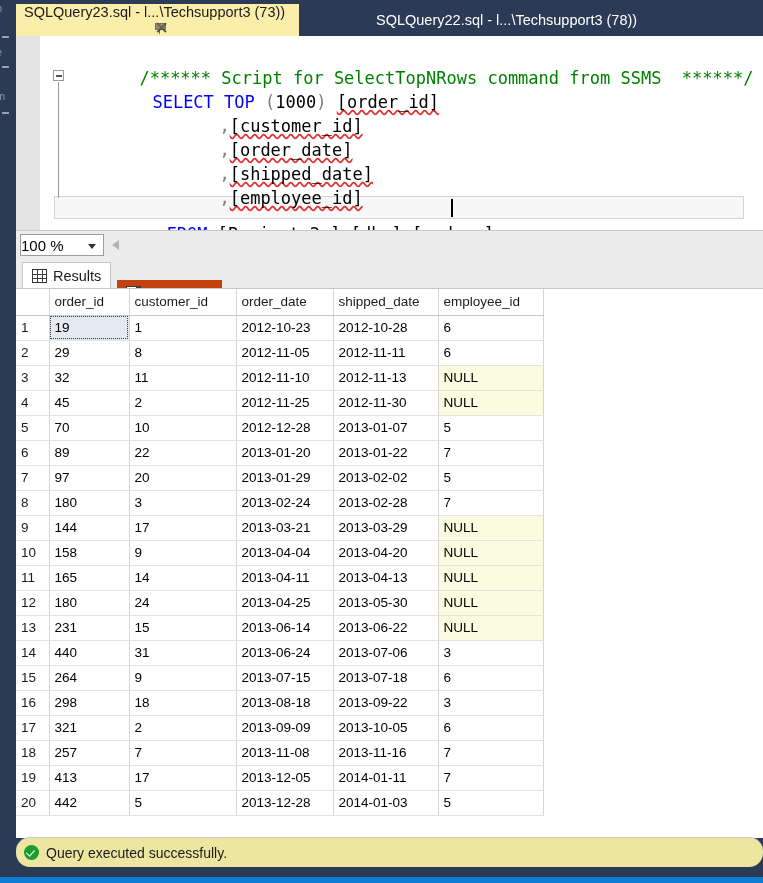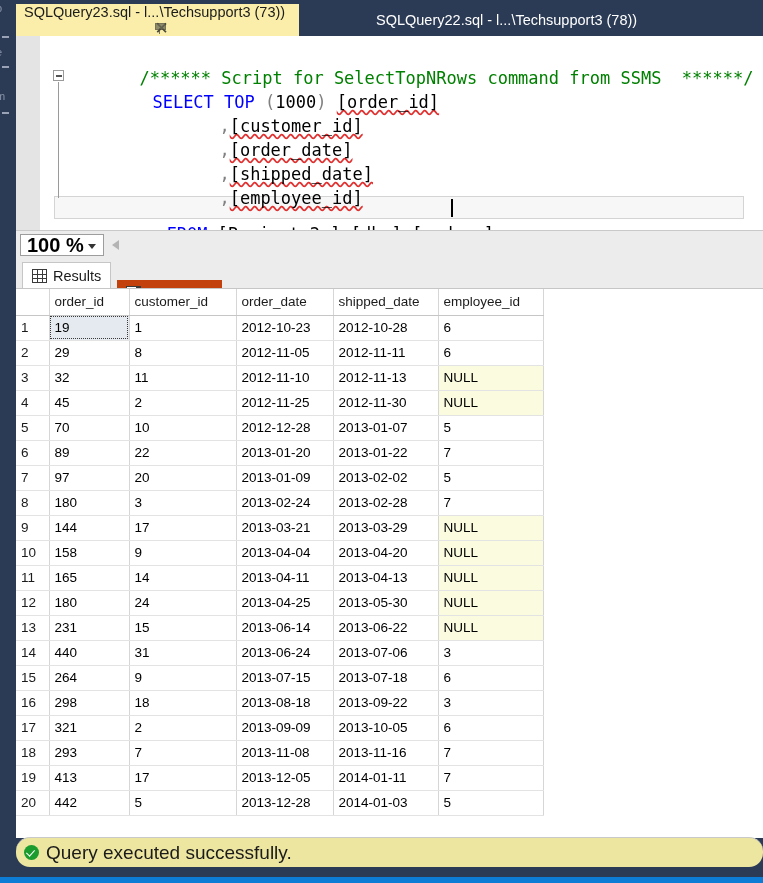--- a/index.html
+++ b/index.html
@@ -184,23 +184,21 @@
   }
   .zoom-select {
     position: absolute;
     left: 4px; top: 3px;
     width: 84px; height: 22px;
     background: #ffffff;
     border: 1px solid #9d9d9d;
     box-sizing: border-box;
     display: flex;
     align-items: center;
-    padding-left: 6px;
-    font-size: 20px;
-    font-weight: bold;
+    font-size: 15px;
   }
   .zoom-arrow {
     position: absolute;
     right: 7px; top: 9px;
     width: 0; height: 0;
     border-left: 4.5px solid transparent;
     border-right: 4.5px solid transparent;
     border-top: 5px solid #333;
   }
   .split-arrow {
@@ -332,21 +330,21 @@
   .statusbar {
     position: absolute;
     left: 16px; top: 837px;
     width: 747px; height: 30px;
     background: #ece6a0;
     border-top: 1px solid #c9c9c9;
     display: flex;
     align-items: center;
     padding-left: 8px;
     box-sizing: border-box;
-    font-size: 19px;
+    font-size: 14px;
     color: #1b1b1b;
     border-radius: 14px;
   }
   .ok-badge {
     width: 15px; height: 15px;
     border-radius: 50%;
     background: #1a9c2e;
     margin-right: 7px;
     position: relative;
     flex: none;
@@ -516,21 +514,21 @@
           <td class="w-order">89</td>
           <td class="w-cust">22</td>
           <td class="w-odate">2013-01-20</td>
           <td class="w-sdate">2013-01-22</td>
           <td class="w-emp">7</td>
         </tr>
         <tr>
           <td class="c-row">7</td>
           <td class="w-order">97</td>
           <td class="w-cust">20</td>
-          <td class="w-odate">2013-01-09</td>
+          <td class="w-odate">2013-01-29</td>
           <td class="w-sdate">2013-02-02</td>
           <td class="w-emp">5</td>
         </tr>
         <tr>
           <td class="c-row">8</td>
           <td class="w-order">180</td>
           <td class="w-cust">3</td>
           <td class="w-odate">2013-02-24</td>
           <td class="w-sdate">2013-02-28</td>
           <td class="w-emp">7</td>
@@ -602,21 +600,21 @@
         <tr>
           <td class="c-row">17</td>
           <td class="w-order">321</td>
           <td class="w-cust">2</td>
           <td class="w-odate">2013-09-09</td>
           <td class="w-sdate">2013-10-05</td>
           <td class="w-emp">6</td>
         </tr>
         <tr>
           <td class="c-row">18</td>
-          <td class="w-order">293</td>
+          <td class="w-order">257</td>
           <td class="w-cust">7</td>
           <td class="w-odate">2013-11-08</td>
           <td class="w-sdate">2013-11-16</td>
           <td class="w-emp">7</td>
         </tr>
         <tr>
           <td class="c-row">19</td>
           <td class="w-order">413</td>
           <td class="w-cust">17</td>
           <td class="w-odate">2013-12-05</td>

